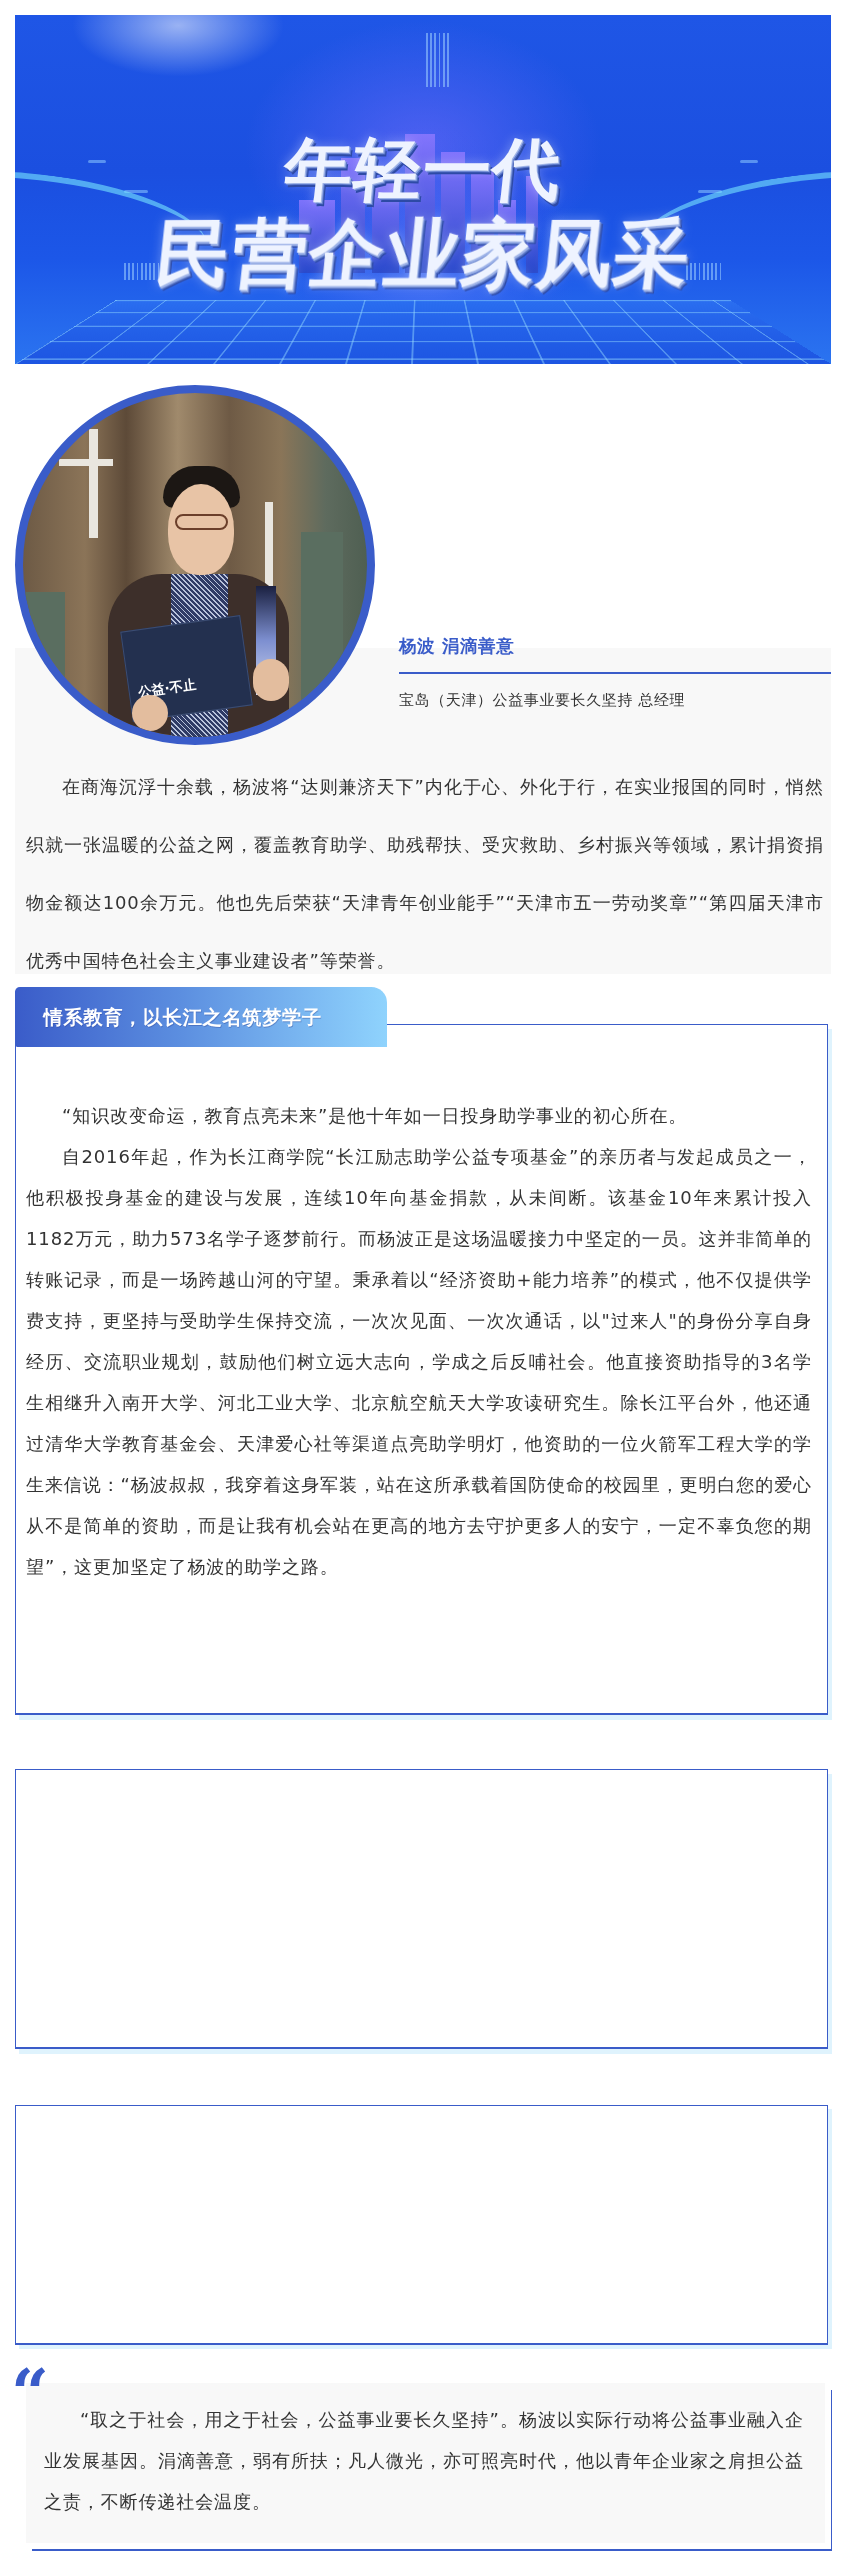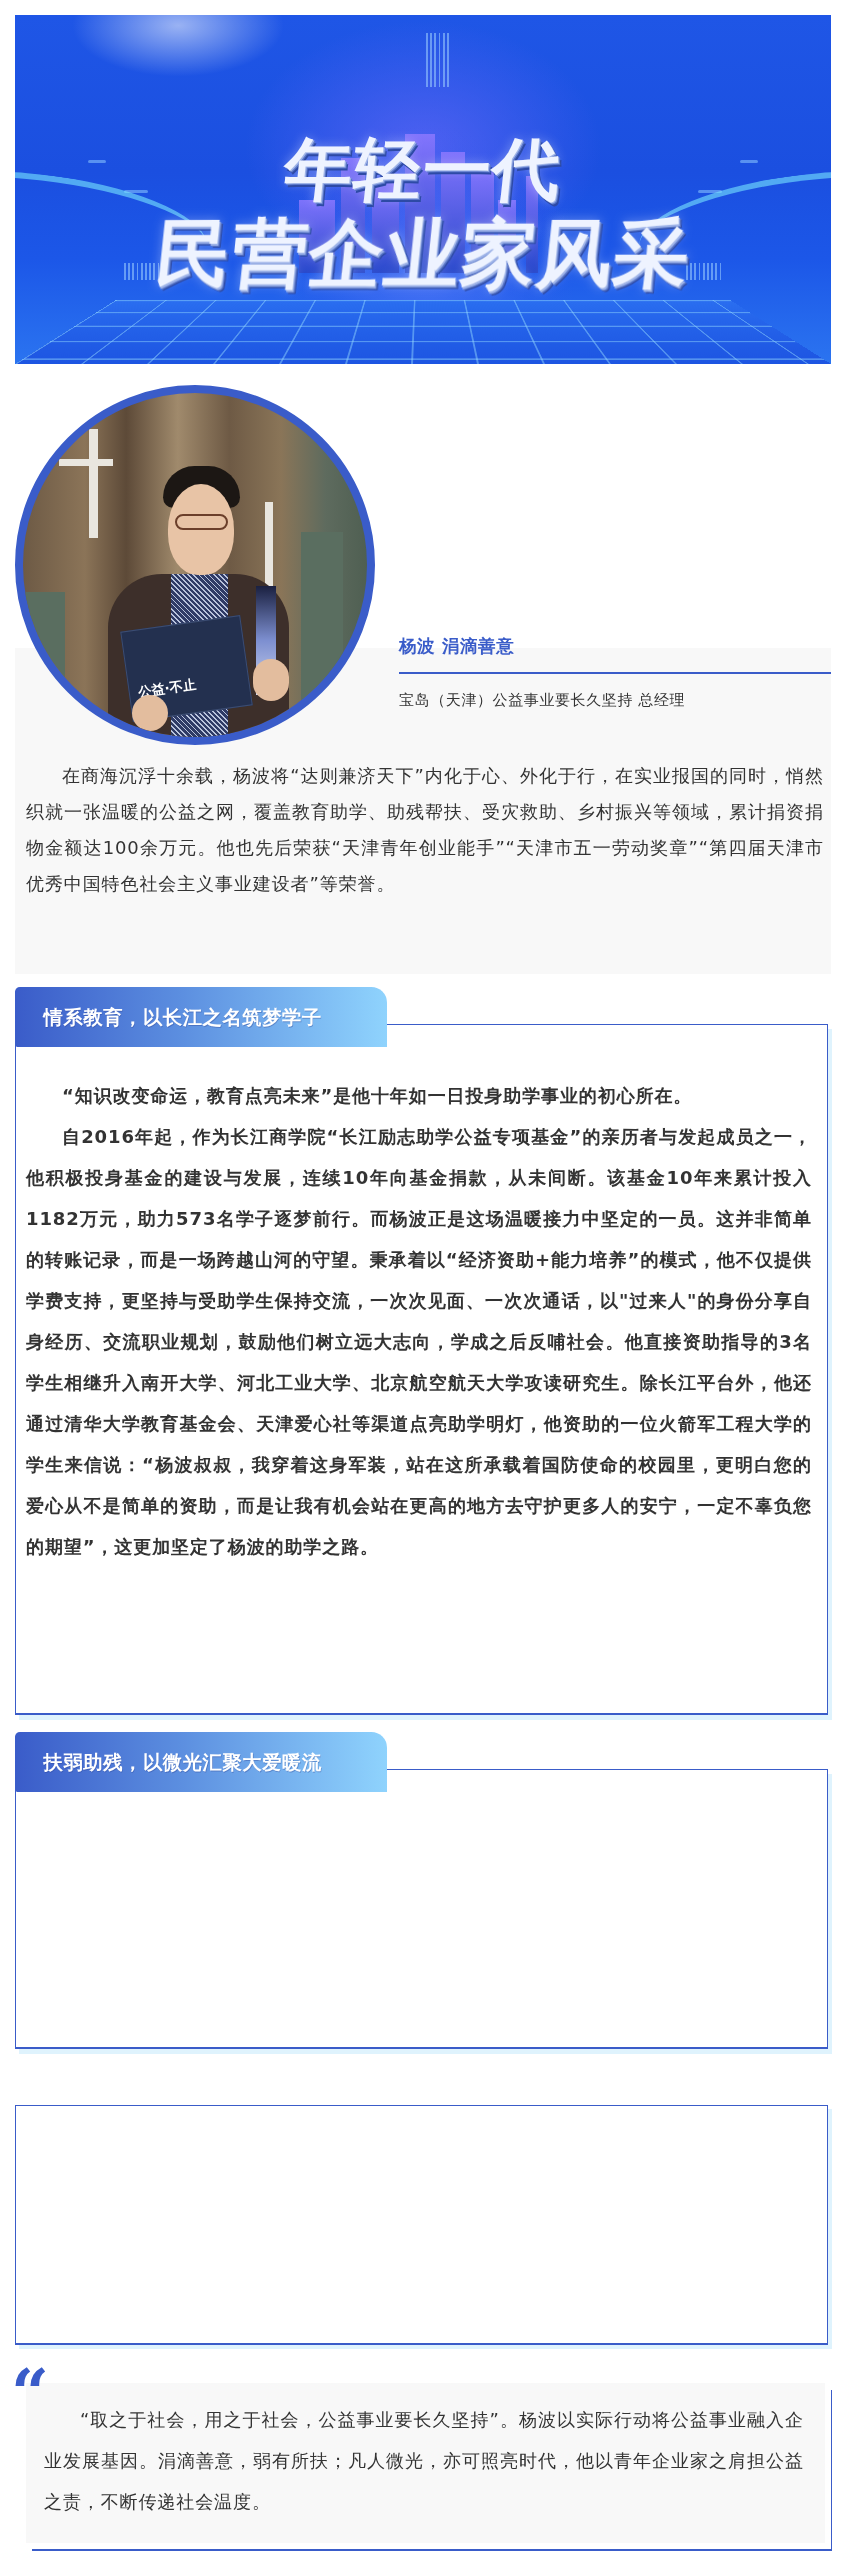--- a/index.html
+++ b/index.html
@@ -130,21 +130,21 @@
   .name-rule {
     position: absolute; left: 399px; top: 672px; width: 432px; height: 1.8px; background: #3a5cc9;
   }
   .person-title {
     position: absolute; left: 399px; top: 691px;
     font-size: 15px; color: #333333; letter-spacing: 0.6px;
   }
 
   .intro {
     position: absolute; left: 26px; top: 758px; width: 798px;
-    font-size: 18px; line-height: 36px; color: #333333;
+    font-size: 18px; line-height: 58px; color: #333333;
     text-indent: 36px; text-align: justify; letter-spacing: 0.9px;
   }
 
   
   .section { position: absolute; left: 14.5px; width: 816px; }
   .sec-shadow {
     position: absolute; left: 0; right: -1.2px; background: #dff3fd;
   }
   .sec-box {
     position: absolute; left: 0; width: 813px;
@@ -249,32 +249,29 @@
 <div class="person-title">宝岛（天津）公益事业要长久坚持  总经理</div>
 
 <p class="intro">在商海沉浮十余载，杨波将“达则兼济天下”内化于心、外化于行，在实业报国的同时，悄然织就一张温暖的公益之网，覆盖教育助学、助残帮扶、受灾救助、乡村振兴等领域，累计捐资捐物金额达100余万元。他也先后荣获“天津青年创业能手”“天津市五一劳动奖章”“第四届天津市优秀中国特色社会主义事业建设者”等荣誉。</p>
 
 <div class="section" style="top:987px;height:734px;">
   <div class="sec-shadow" style="top:42px;height:691px;left:4.8px;"></div>
   <div class="sec-box" style="top:37px;height:691px;"></div>
   <div class="sec-tab">
     <span class="sec-tab-label">情系教育，以长江之名筑梦学子</span>
   </div>
-  <div class="sec-body" style="top:88px;font-weight:bold;">
+  <div class="sec-body" style="top:108px;">
     <p>“知识改变命运，教育点亮未来”是他十年如一日投身助学事业的初心所在。</p>
     <p>自2016年起，作为长江商学院“长江励志助学公益专项基金”的亲历者与发起成员之一，他积极投身基金的建设与发展，连续10年向基金捐款，从未间断。该基金10年来累计投入1182万元，助力573名学子逐梦前行。而杨波正是这场温暖接力中坚定的一员。这并非简单的转账记录，而是一场跨越山河的守望。秉承着以“经济资助+能力培养”的模式，他不仅提供学费支持，更坚持与受助学生保持交流，一次次见面、一次次通话，以"过来人"的身份分享自身经历、交流职业规划，鼓励他们树立远大志向，学成之后反哺社会。他直接资助指导的3名学生相继升入南开大学、河北工业大学、北京航空航天大学攻读研究生。除长江平台外，他还通过清华大学教育基金会、天津爱心社等渠道点亮助学明灯，他资助的一位火箭军工程大学的学生来信说：“杨波叔叔，我穿着这身军装，站在这所承载着国防使命的校园里，更明白您的爱心从不是简单的资助，而是让我有机会站在更高的地方去守护更多人的安宁，一定不辜负您的期望”，这更加坚定了杨波的助学之路。</p>
   </div>
 </div>
 
 <div class="section" style="top:1732px;height:323px;">
   <div class="sec-shadow" style="top:42px;height:280px;left:4.8px;"></div>
   <div class="sec-box" style="top:37px;height:280px;"></div>
-  <div class="sec-tab">
-    <span class="sec-tab-label">扶弱助残，以微光汇聚大爱暖流</span>
-  </div>
 </div>
 
 <div class="section" style="top:2067px;height:283px;">
   <div class="sec-shadow" style="top:42px;height:240px;left:4.8px;"></div>
   <div class="sec-box" style="top:38px;height:240px;"></div>
 </div>
 
 <div class="quote-frame"></div>
 <div class="quote-box"></div>
 <div class="quote-mark">“</div>

